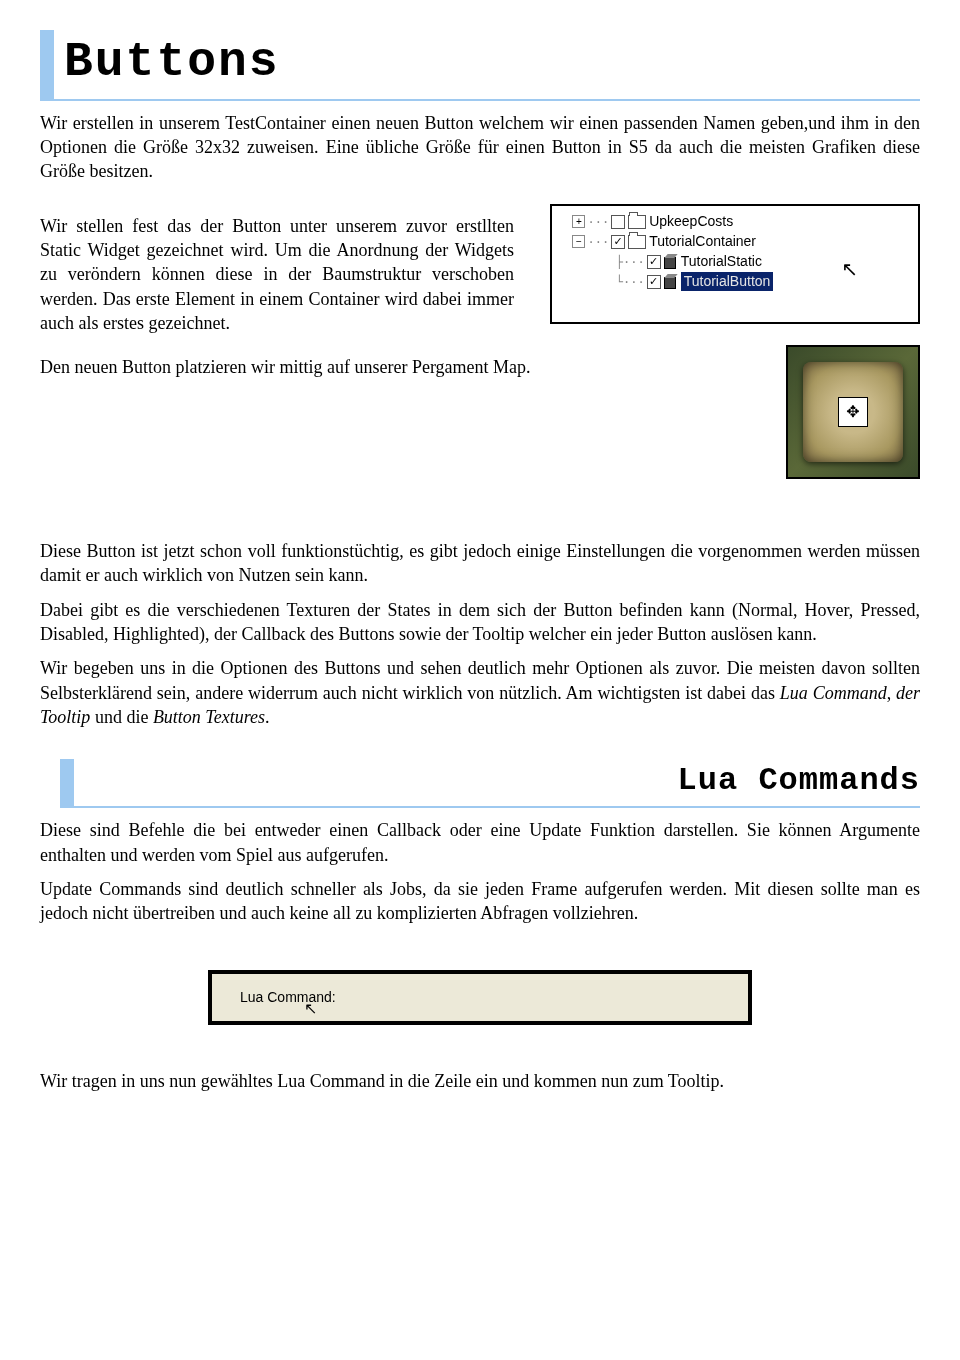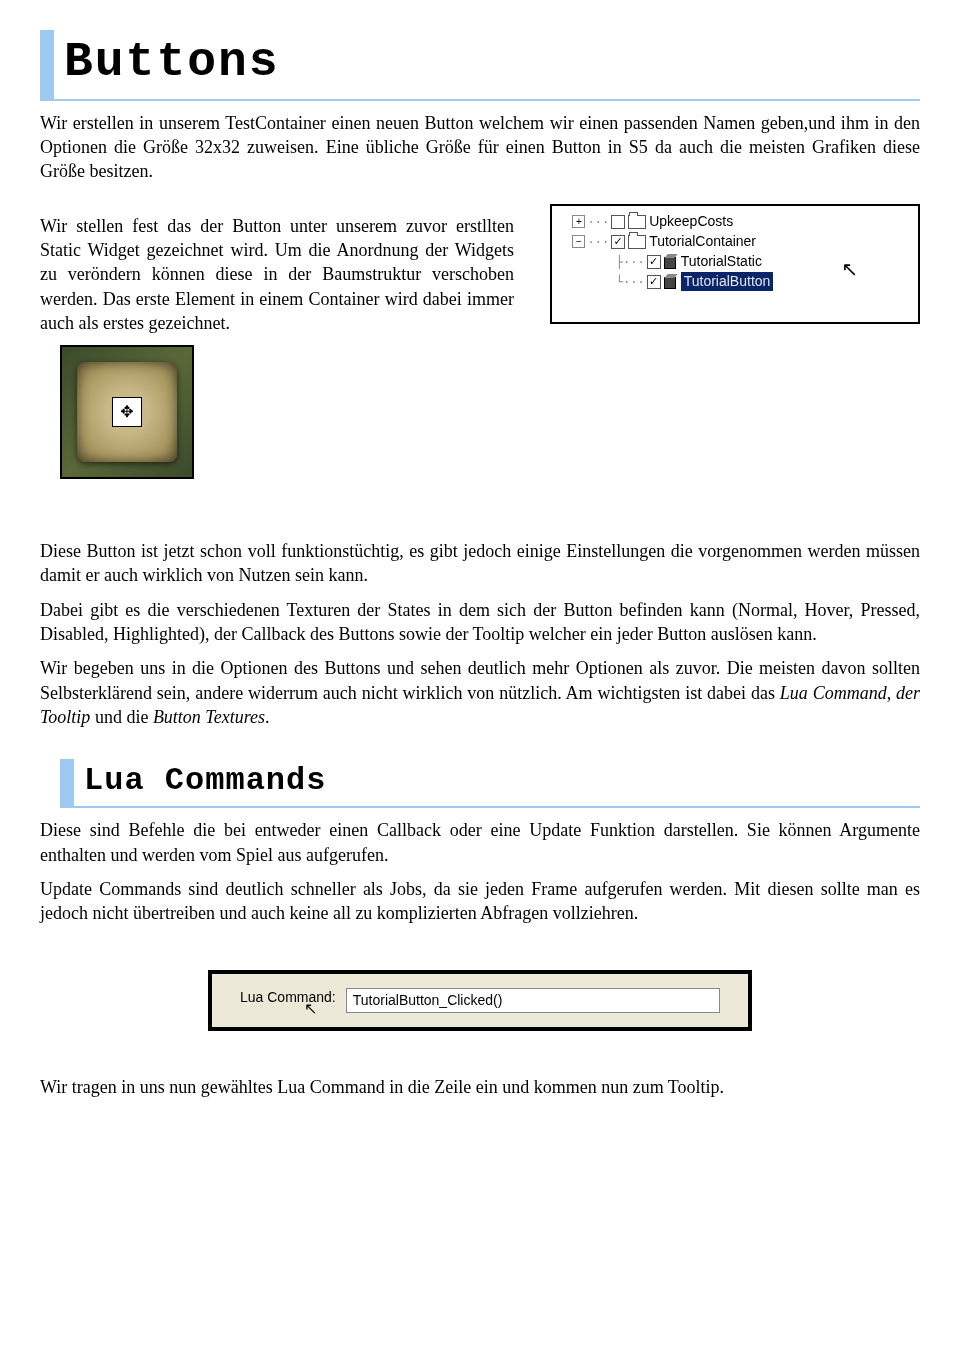--- a/index.html
+++ b/index.html
@@ -26,20 +26,21 @@
   .sub-heading {
     font-family: 'Courier New', monospace;
     font-size: 32px;
     font-weight: bold;
     letter-spacing: 1px;
     border-left: 14px solid #9ec9f0;
     padding-left: 10px;
     padding-bottom: 4px;
     margin: 30px 0 6px 20px;
     border-bottom: 2px solid #9ec9f0;
+    text-align: right;
   }
   p { margin: 10px 0; }
   .justify { text-align: justify; }
   .row { display: flex; gap: 36px; align-items: flex-start; }
   .col-text { flex: 1; }
   .italic { font-style: italic; }
 
   
   .tree-img {
     border: 2px solid #000;
@@ -224,20 +225,21 @@
       <span class="tree-line">        └···</span>
       <span class="tree-chk">✓</span>
       <span class="tree-cube"></span>
       <span class="tree-sel">TutorialButton</span>
     </div>
     <span class="tree-cursor">↖</span>
   </div>
 </div>
 
 <div class="row">
+  <p class="justify" style="flex:1">Den neuen Button platzieren wir mittig auf unserer Pergament Map.</p>
   <div class="parchment">
     <div class="parchment-inner">
       <div class="move-cursor">✥</div>
     </div>
   </div>
 </div>
 
 <p class="justify" style="margin-top:60px">Diese Button ist jetzt schon voll funktionstüchtig, es gibt jedoch einige Einstellungen die vorgenommen werden müssen damit er auch wirklich von Nutzen sein kann.</p>
 
 <p class="justify">Dabei gibt es die verschiedenen Texturen der States in dem sich der Button befinden kann (Normal, Hover, Pressed, Disabled, Highlighted), der Callback des Buttons sowie der Tooltip welcher ein jeder Button auslösen kann.</p>
@@ -246,17 +248,16 @@
   <span>Wir begeben uns in die Optionen des Buttons und sehen deutlich mehr Optionen als zuvor. Die meisten davon sollten Selbsterklärend sein, andere widerrum auch nicht wirklich von nützlich. Am wichtigsten ist dabei das </span><span class="italic">Lua Command</span><span>, </span><span class="italic">der Tooltip</span><span> und die </span><span class="italic">Button Textures</span><span>.</span>
 </p>
 
 <h2 class="sub-heading">Lua Commands</h2>
 
 <p class="justify">Diese sind Befehle die bei entweder einen Callback oder eine Update Funktion darstellen. Sie können Argumente enthalten und werden vom Spiel aus aufgerufen.</p>
 <p class="justify">Update Commands sind deutlich schneller als Jobs, da sie jeden Frame aufgerufen werden. Mit diesen sollte man es jedoch nicht übertreiben und auch keine all zu komplizierten Abfragen vollziehren.</p>
 
 <div class="lua-img">
   <span class="lua-label">Lua Command:</span>
-  <span class="lua-input">TutorialButton_Clicked()</span>
   <span class="lua-ptr">↖</span>
 </div>
 
 <p class="justify" style="margin-top:32px">Wir tragen in uns nun gewähltes Lua Command in die Zeile ein und kommen nun zum Tooltip.</p>
 
 </body></html>

